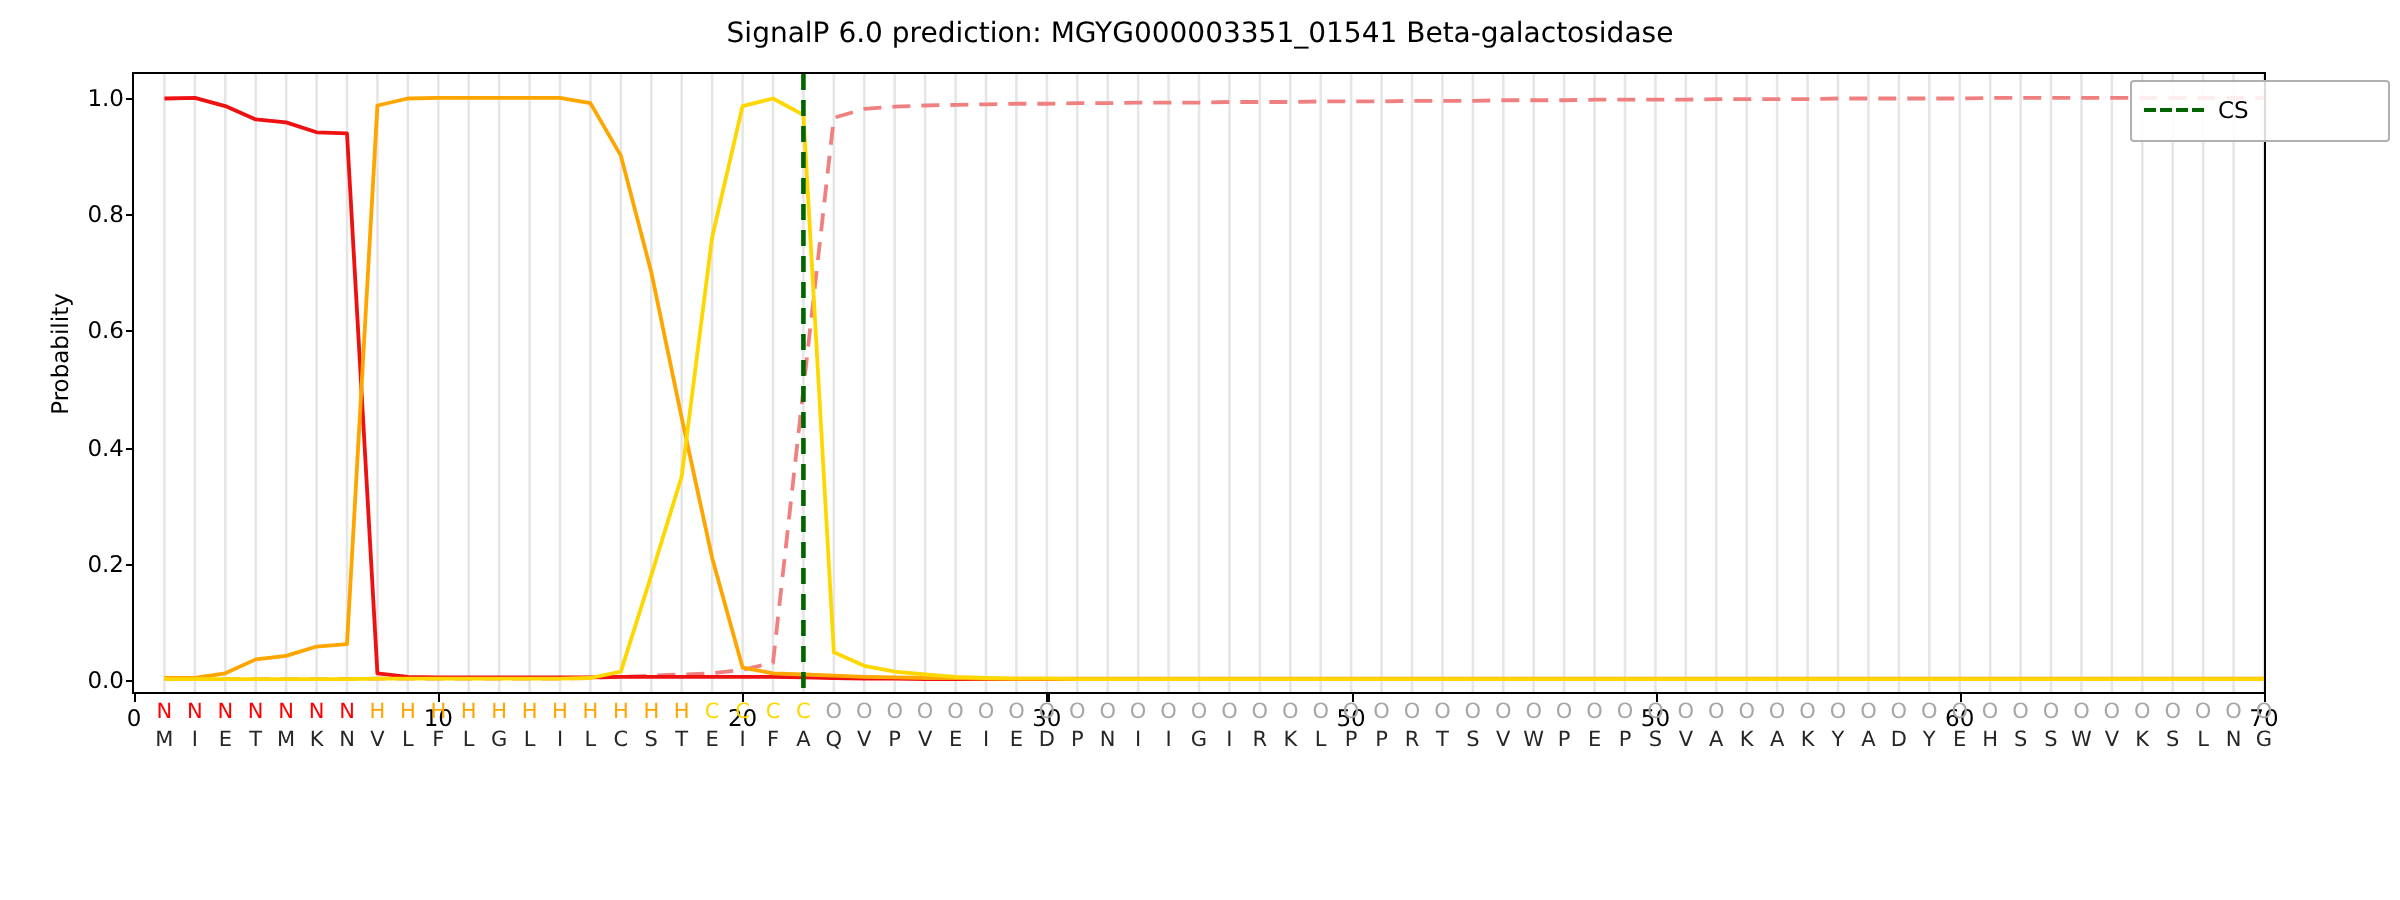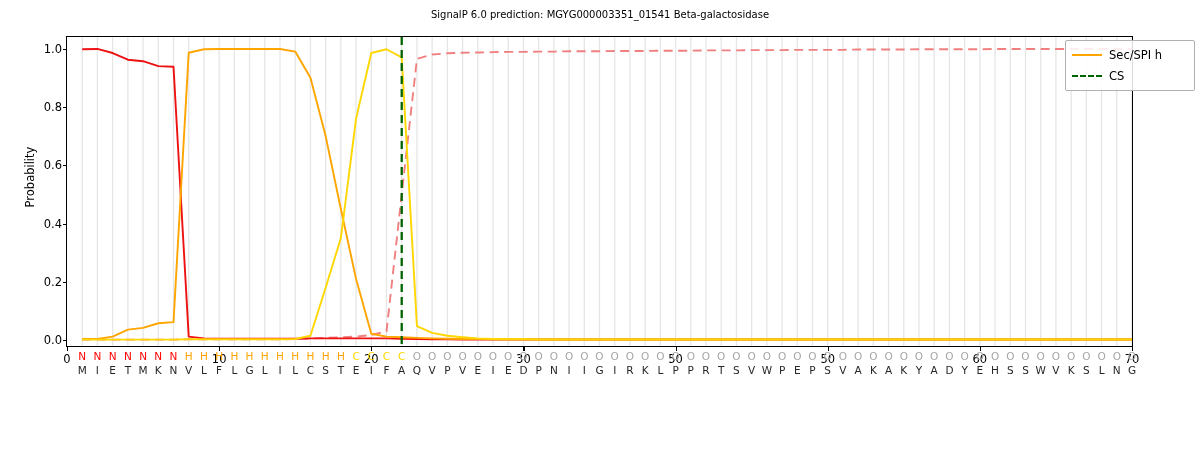--- a/index.html
+++ b/index.html
@@ -1,18 +1,18 @@
 <!DOCTYPE html>
 <html><head>
 <meta charset="utf-8">
 <style>
   html,body{margin:0;padding:0;background:#ffffff;}
   body{width:1200px;height:450px;font-family:"DejaVu Sans","Liberation Sans",sans-serif;overflow:hidden;}
   #fig{position:relative;width:1200px;height:450px;background:#ffffff;}
-  #title{position:absolute;left:0;top:9px;width:1200px;text-align:center;font-size:10px;color:#000;}
+  #title{position:absolute;left:0;top:9px;width:1200px;text-align:center;font-size:14px;color:#000;}
   #ylabel{position:absolute;left:-50px;top:170px;width:160px;text-align:center;font-size:11.5px;color:#000;
           transform:rotate(-90deg);}
   #xlabel{position:absolute;left:0;top:420px;width:1200px;text-align:center;font-size:11.5px;color:#000;}
   #plotframe{position:absolute;left:66px;top:36px;width:1067px;height:311px;
              border:1.15px solid #000;box-sizing:border-box;background:#fff;}
   #plotsvg{position:absolute;left:0;top:0;}
   .ytick{position:absolute;right:1138px;font-size:11.5px;color:#000;text-align:right;width:200px;
          transform:translateY(-50%);}
   .ytickmark{position:absolute;width:3.5px;height:1.15px;background:#000;}
   .xtick{position:absolute;font-size:11.5px;color:#000;text-align:center;width:60px;transform:translateX(-50%);top:352px;}
@@ -295,25 +295,19 @@
       <div class="glyph g-seq" style="left: 1071.14px;">K</div>
       <div class="glyph g-seq" style="left: 1086.36px;">S</div>
       <div class="glyph g-seq" style="left: 1101.57px;">L</div>
       <div class="glyph g-seq" style="left: 1116.79px;">N</div>
       <div class="glyph g-seq" style="left: 1132px;">G</div>
     </div>
 
   <div id="legend">
       <div class="legrow">
         <span class="legline">
-          <i style="background: rgb(255, 165, 0);"></i>
-        </span>
-        <span class="leglbl">Sec/SPI h</span>
-      </div>
-      <div class="legrow">
-        <span class="legline">
           <i style="background: none; border-top: 2.1px dashed rgb(0, 100, 0); height: 0px;"></i>
         </span>
         <span class="leglbl">CS</span>
       </div>
     </div>
 
 </div>
 
 </body></html>

